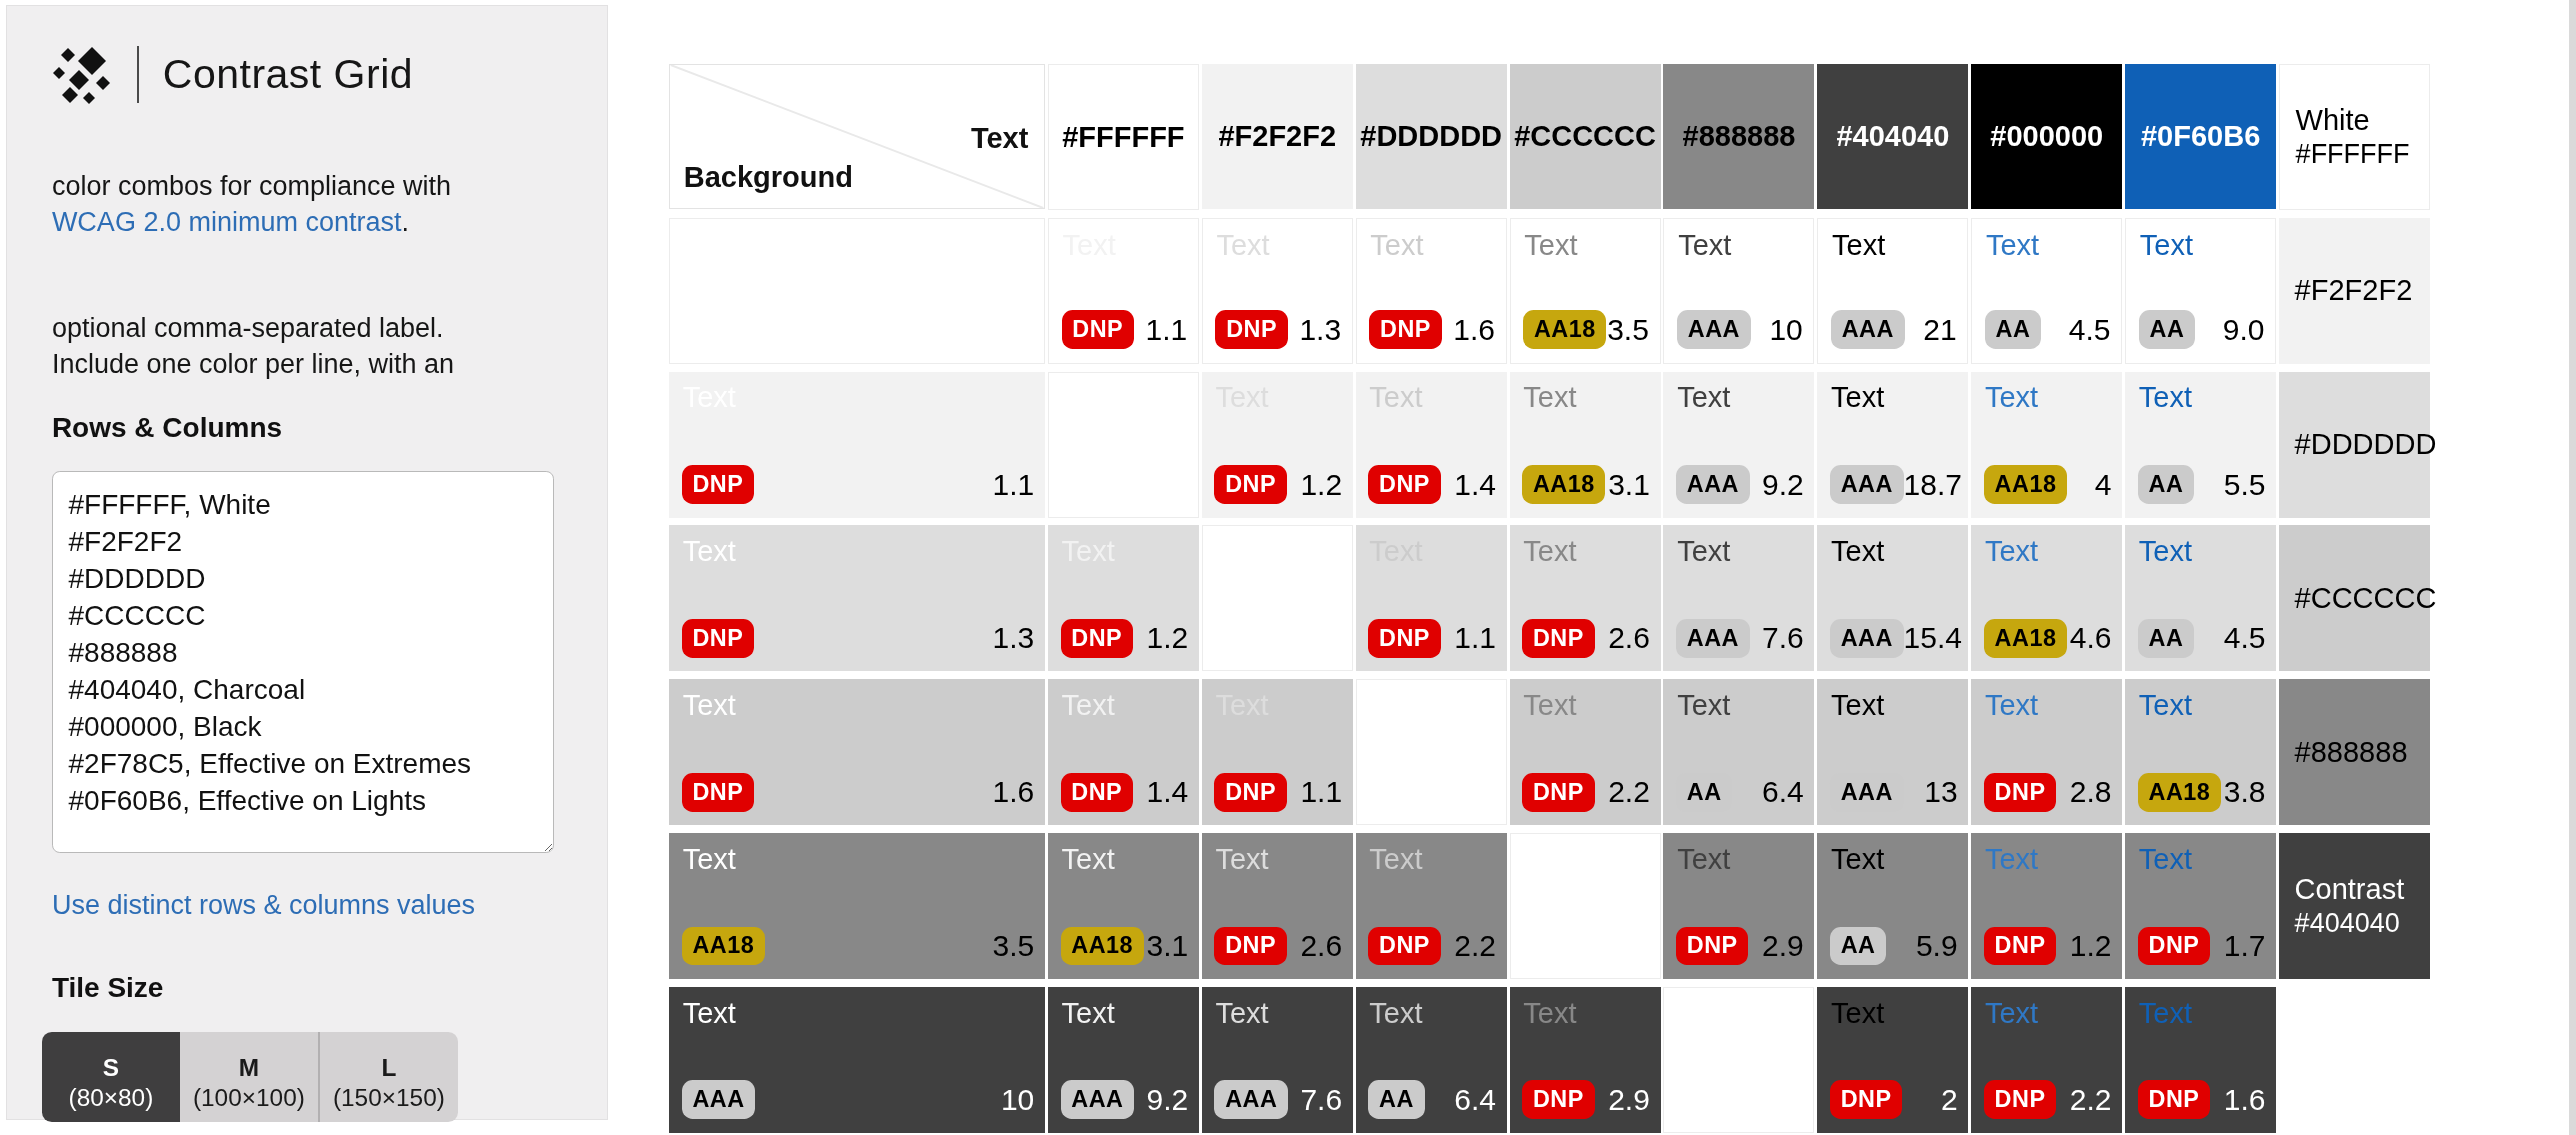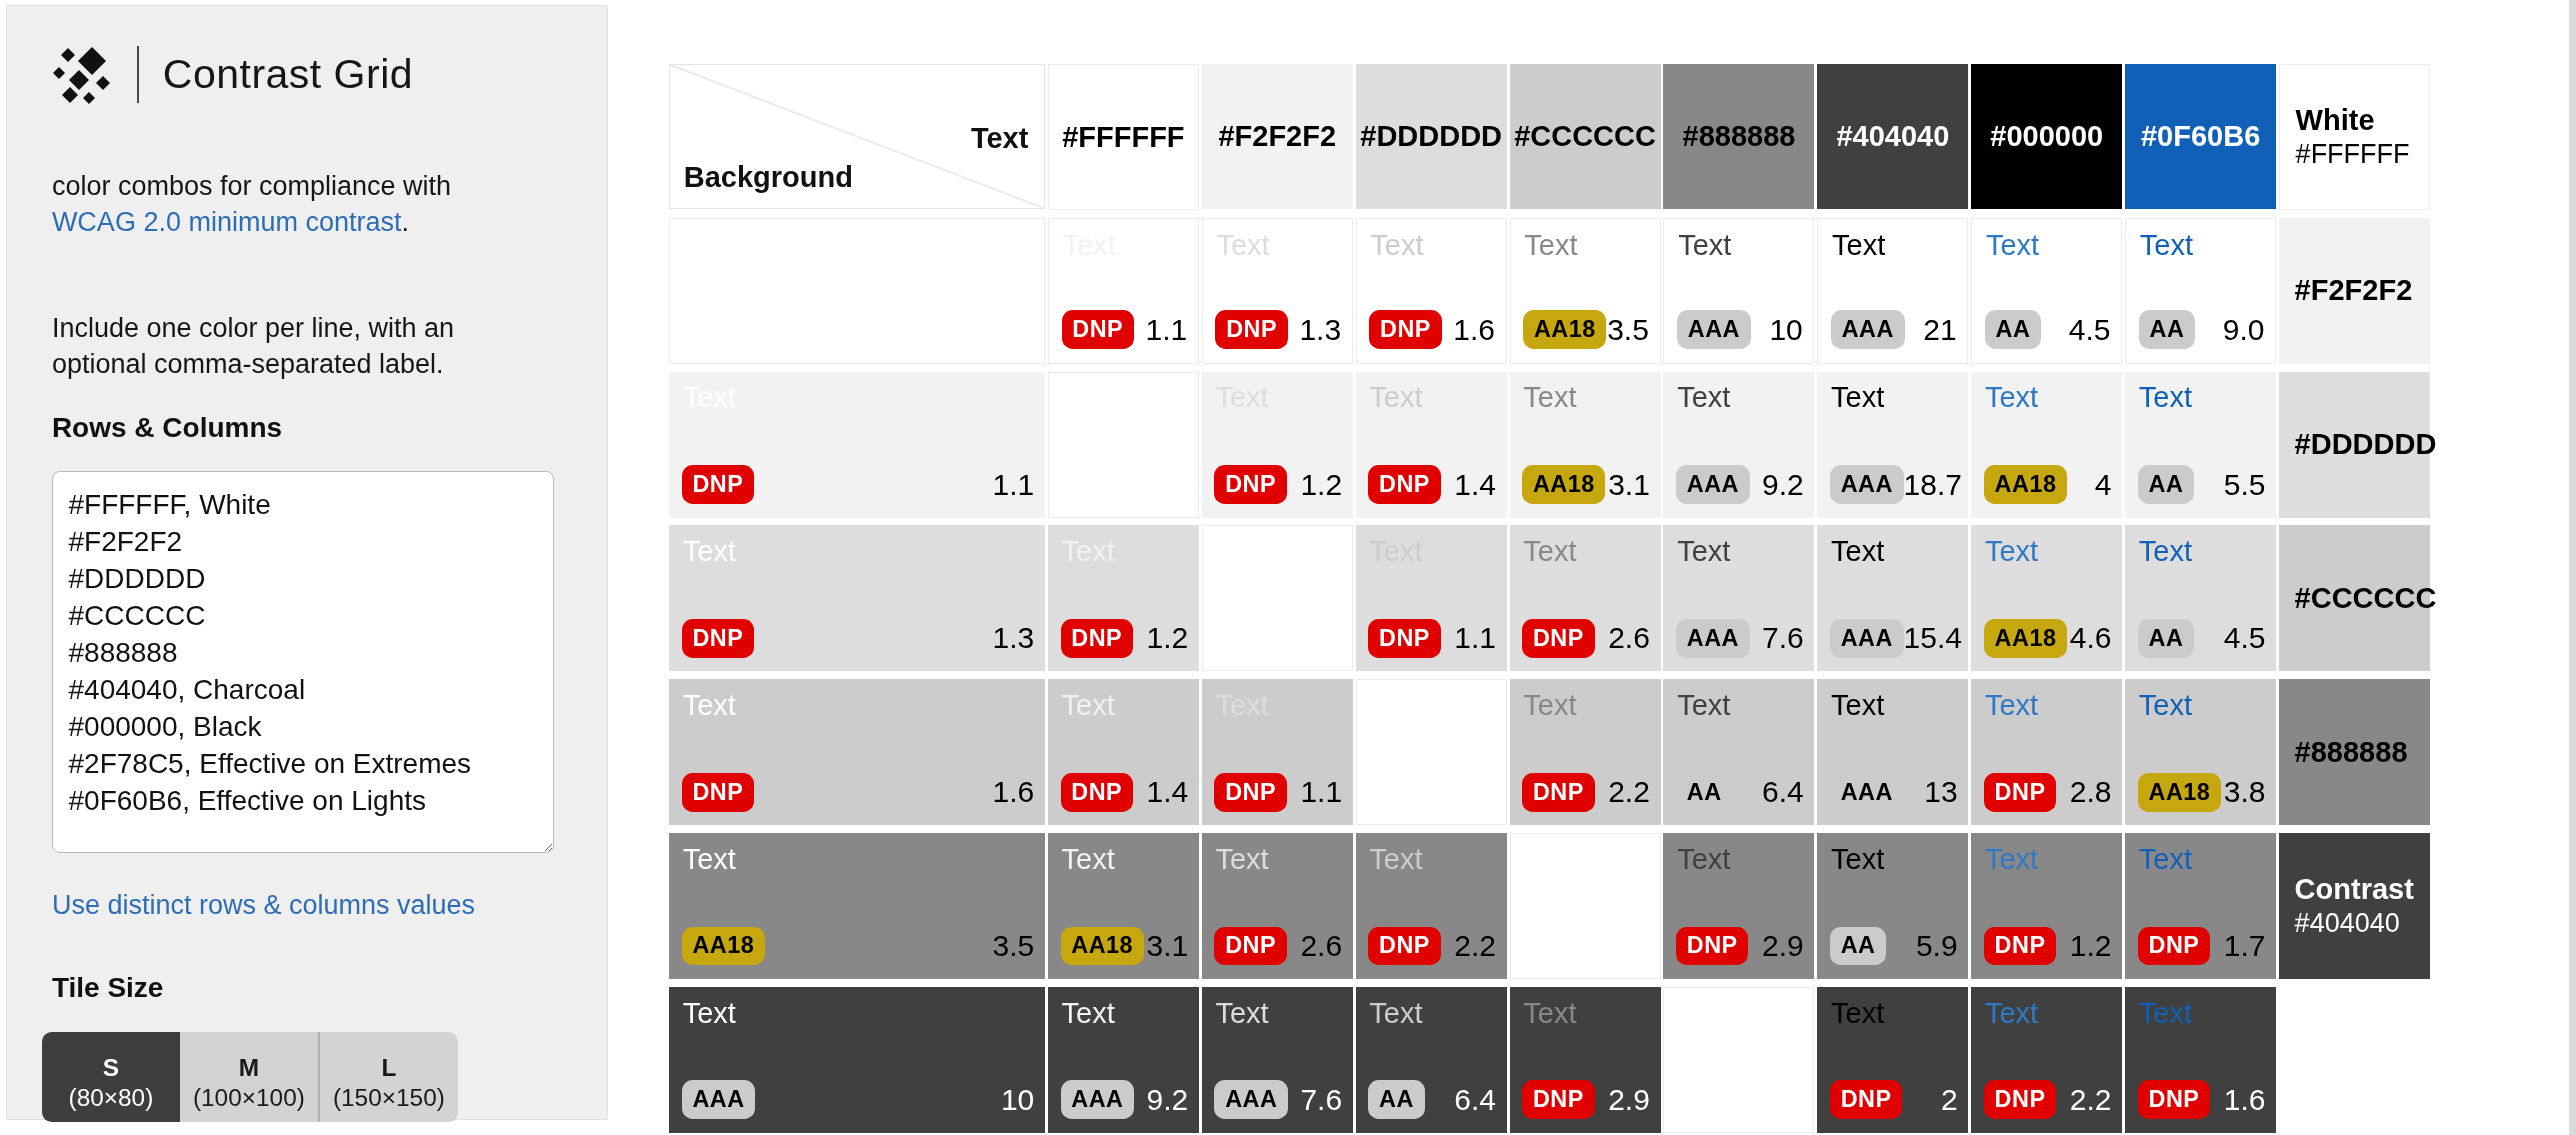--- a/index.html
+++ b/index.html
@@ -42,21 +42,21 @@
   .corner-cell { position:relative; width:376px; height:145px; background:#ffffff;
     border:1px solid #e3e3e3; }
   .corner-cell svg { position:absolute; left:0; top:0; }
   .corner-text { position:absolute; right:15.6px; top:57px; font-size:29px; font-weight:bold; color:#111; }
   .corner-bg { position:absolute; left:13.7px; bottom:13.7px; font-size:29px; font-weight:bold; color:#111; }
 
   .hcell { height:145px; display:flex; align-items:center; justify-content:center;
     font-size:29px; font-weight:bold; }
   .rlabel { height:146px; display:flex; flex-direction:column; justify-content:center;
     padding-left:15.6px; }
-  .rlabel .r-name { font-size:29px; font-weight:bold; line-height:35px; }
+  .rlabel .r-name { font-size:29px; font-weight:normal; line-height:35px; }
   .rlabel .r-hex  { font-size:27px; line-height:33px; }
 
   .cell { position:relative; height:146px; }
   .cell.whitey { border:1px solid #ececec; }
   .cell .sample { position:absolute; left:13.7px; top:9.8px; font-size:29px; }
   .cell .bottom { position:absolute; left:12.7px; right:10.7px; bottom:13.7px;
     display:flex; align-items:center; justify-content:space-between; }
   .badge { display:inline-block; font-size:23.4px; font-weight:bold;
     padding:5.9px 10.7px; border-radius:10.7px; letter-spacing:0.5px; }
   .ratio { font-size:30px; }
@@ -85,22 +85,22 @@
       <div class="logo-divider"></div>
       <div class="app-title">Contrast Grid</div>
     </div>
 
     <div class="side-p" style="top:162px">
       <span class="pline">color combos for compliance with</span>
       <span class="pline"><a class="side-link" href="#">WCAG 2.0 minimum contrast</a><span>.</span></span>
     </div>
 
     <div class="side-p" style="top:304px">
+      <span class="pline">optional comma-separated label.</span>
       <span class="pline">Include one color per line, with an</span>
-      <span class="pline">optional comma-separated label.</span>
     </div>
 
     <div class="side-h" style="top:406px">Rows &amp; Columns</div>
 
     <textarea id="color-textarea" spellcheck="false" style="">#FFFFFF, White
 #F2F2F2
 #DDDDDD
 #CCCCCC
 #888888
 #404040, Charcoal

